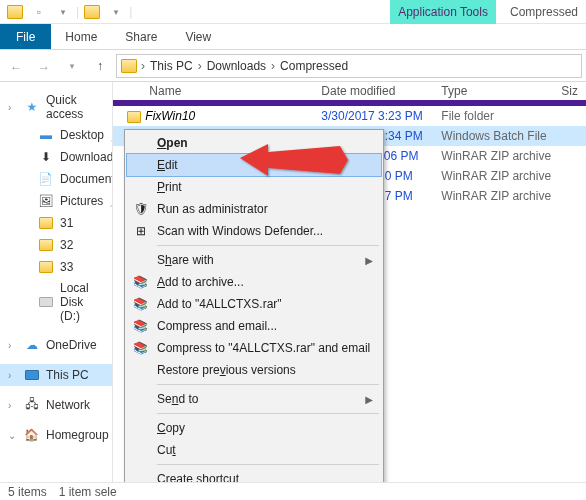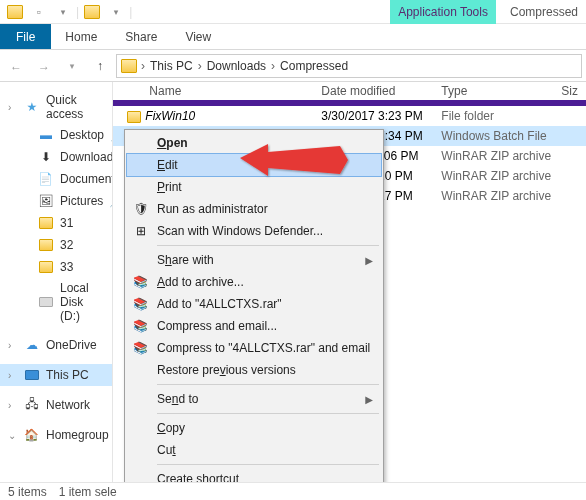--- a/index.html
+++ b/index.html
@@ -48,21 +48,21 @@
 .col-headers { display: flex; border-bottom: 6px solid #4c1d95; height: 24px; align-items: center; color: #555; }
 .col { padding: 0 8px; }
 .col.name { width: 200px; padding-left: 36px; }
 .col.date { width: 120px; }
 .col.type { width: 120px; }
 .col.size { flex: 1; text-align: right; }
 .row { display: flex; align-items: center; height: 20px; }
 .row.selected { background: #cce8ff; }
 .row .cell { padding: 0 8px; white-space: nowrap; overflow: hidden; }
 .row .cell.name { width: 200px; display: flex; align-items: flex-end; gap: 4px; padding-left: 14px; font-style: italic; }
-.row .cell.date { width: 120px; color: #000000; }
+.row .cell.date { width: 120px; color: #1d4ed8; }
 .row .cell.type { width: 120px; color: #666; }
 .row .chk { width: 12px; height: 12px; border: 1px solid #888; background: #fff; display: inline-flex; align-items: center; justify-content: center; font-size: 9px; color: #333; }
 
 
 .ctx { position: absolute; left: 124px; top: 129px; width: 260px; background: #f2f2f2; border: 1px solid #a0a0a0; box-shadow: 2px 2px 4px rgba(0,0,0,.25); padding: 2px; }
 .ctx-item { display: flex; align-items: center; height: 22px; padding: 0 8px 0 30px; position: relative; color: #222; }
 .ctx-item:hover, .ctx-item.hovered { background: #c5dffb; outline: 1px solid #7bb1e8; }
 .u { text-decoration: underline; }
 .ctx-item .ico { position: absolute; left: 6px; width: 16px; height: 16px; display: flex; align-items: center; justify-content: center; }
 .ctx-item .sub { margin-left: auto; color: #666; font-size: 10px; }

